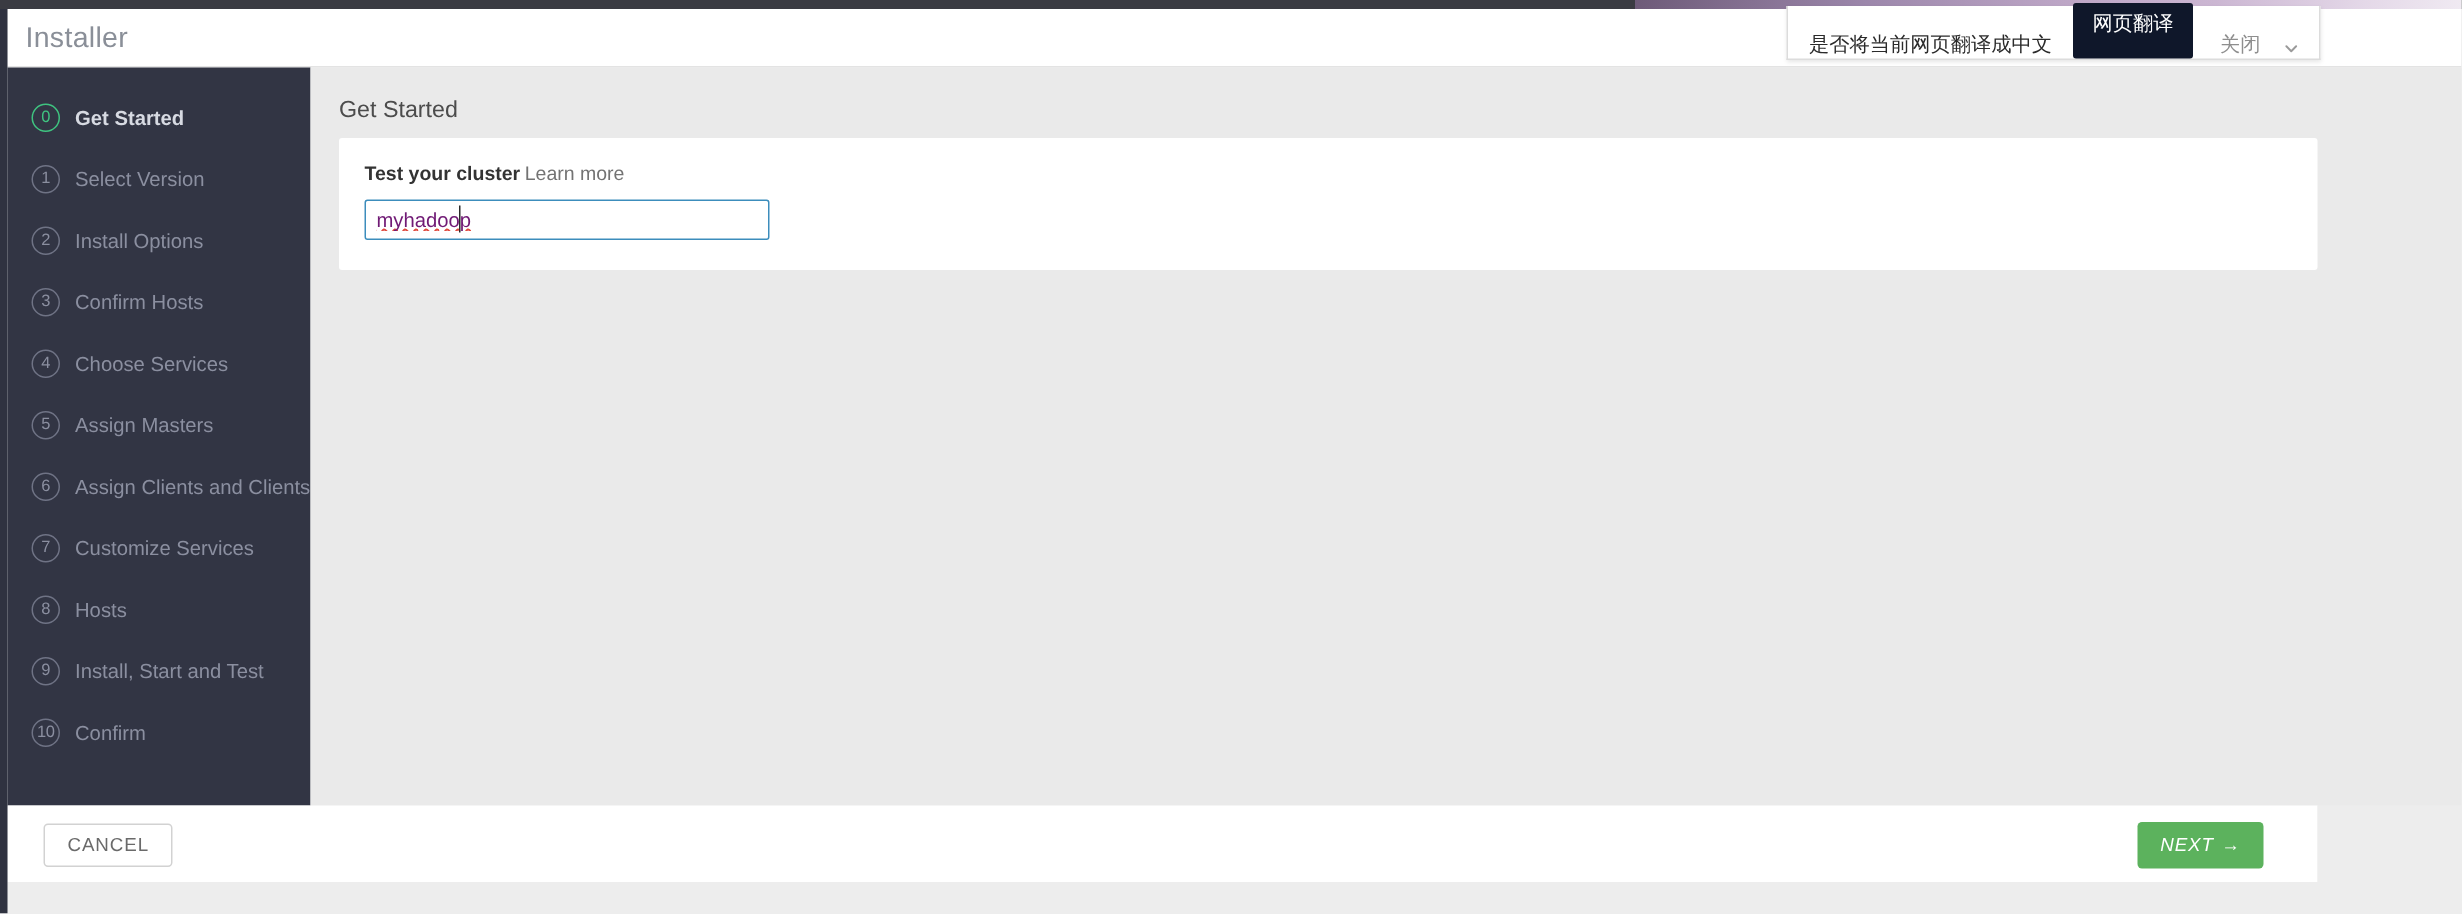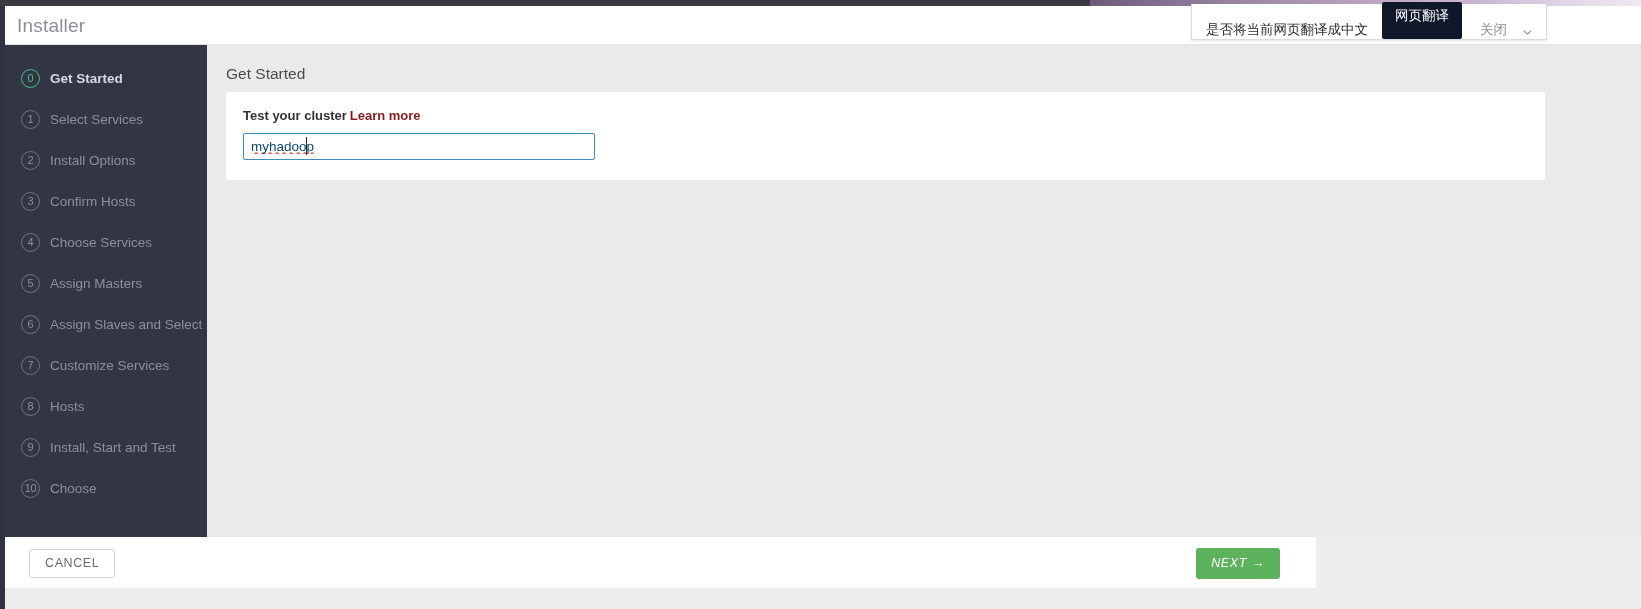--- a/index.html
+++ b/index.html
@@ -178,38 +178,38 @@
     padding: 16px 18px 20px 17px;
     border-radius: 2px;
   }
   .field-label-row {
     font-size: 13px;
     color: #333333;
     font-weight: bold;
     margin-bottom: 10px;
   }
   .learn-more {
-    color: #7f1d1d;
-    font-weight: bold;
+    color: #737373;
+    font-weight: normal;
     margin-left: 3px;
     cursor: pointer;
     text-decoration: none;
   }
   .cluster-input-wrap {
     position: relative;
     width: 320px;
   }
   .cluster-input {
-    width: 352px;
+    width: 270px;
     height: 27px;
     border: 1px solid #3c8dbc;
     border-radius: 2px;
     padding: 3px 7px 4px;
     font-size: 13.5px;
-    color: #0c4a6e;
+    color: #701a75;
     font-family: "Liberation Sans", sans-serif;
     outline: none;
     background: #fff;
     text-decoration: underline;
     text-decoration-color: #e04a3f;
     text-decoration-style: wavy;
     text-decoration-skip-ink: none;
     text-underline-offset: 1px;
   }
   .caret {
@@ -217,21 +217,21 @@
     left: 63px;
     top: 4px;
     width: 1px;
     height: 18px;
     background: #2b2b2b;
   }
 
   
   .footer {
     position: absolute; left: 5px; top: 537px;
-    width: 1311px; height: 51px;
+    width: 1540px; height: 51px;
     background: #ffffff;
   }
   .btn-cancel {
     position: absolute;
     left: 24px; top: 12px;
     background: #ffffff;
     border: 1px solid #d2d2d2;
     border-radius: 3px;
     color: #6a6a6a;
     font-size: 12.5px;
@@ -293,57 +293,57 @@
     </span>
   </div>
 
   <div class="sidebar" id="sidebar">
       <div class="nav-item active">
         <div class="nav-circle">0</div>
         <div class="nav-label">Get Started</div>
       </div>
       <div class="nav-item">
         <div class="nav-circle">1</div>
-        <div class="nav-label">Select Services</div>
+        <div class="nav-label">Select Version</div>
       </div>
       <div class="nav-item">
         <div class="nav-circle">2</div>
         <div class="nav-label">Install Options</div>
       </div>
       <div class="nav-item">
         <div class="nav-circle">3</div>
         <div class="nav-label">Confirm Hosts</div>
       </div>
       <div class="nav-item">
         <div class="nav-circle">4</div>
         <div class="nav-label">Choose Services</div>
       </div>
       <div class="nav-item">
         <div class="nav-circle">5</div>
         <div class="nav-label">Assign Masters</div>
       </div>
       <div class="nav-item">
         <div class="nav-circle">6</div>
-        <div class="nav-label">Assign Slaves and Select</div>
+        <div class="nav-label">Assign Clients and Clients</div>
       </div>
       <div class="nav-item">
         <div class="nav-circle">7</div>
         <div class="nav-label">Customize Services</div>
       </div>
       <div class="nav-item">
         <div class="nav-circle">8</div>
         <div class="nav-label">Hosts</div>
       </div>
       <div class="nav-item">
         <div class="nav-circle">9</div>
         <div class="nav-label">Install, Start and Test</div>
       </div>
       <div class="nav-item">
         <div class="nav-circle">10</div>
-        <div class="nav-label">Choose</div>
+        <div class="nav-label">Confirm</div>
       </div>
     </div>
 
   <div class="content">
     <div class="content-inner">
       <h1 class="page-heading">Get Started</h1>
 
       <div class="card">
         <div class="field-label-row">
           <span>Test your cluster</span><a class="learn-more" href="#">Learn more</a>

